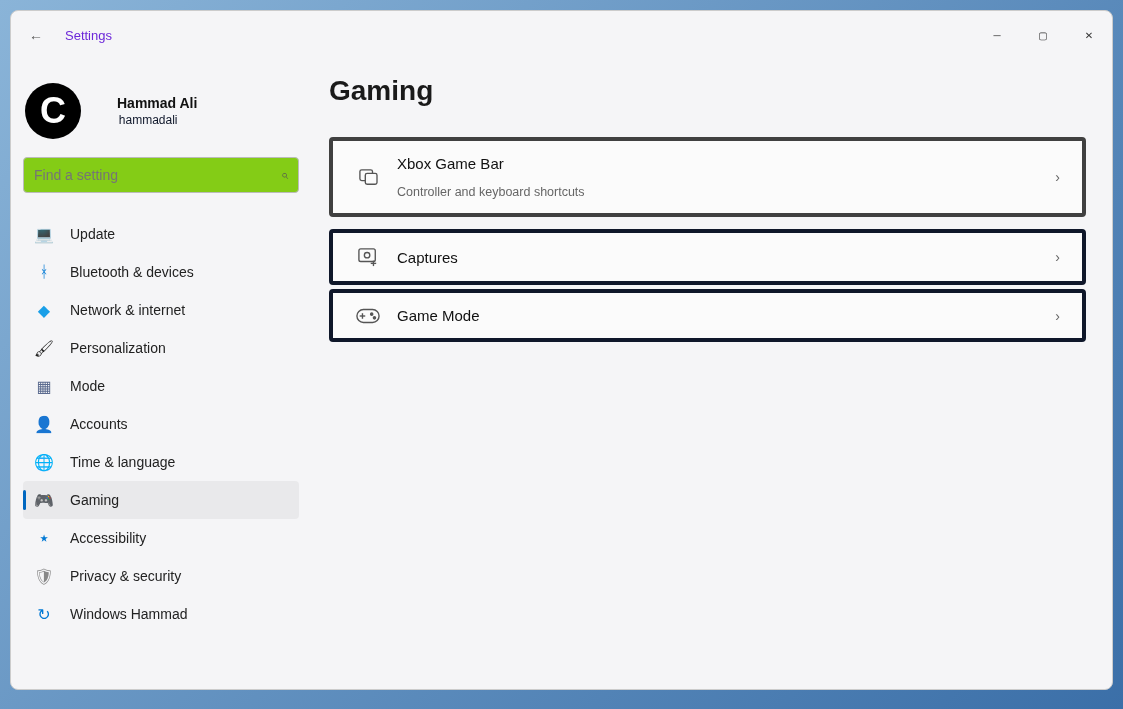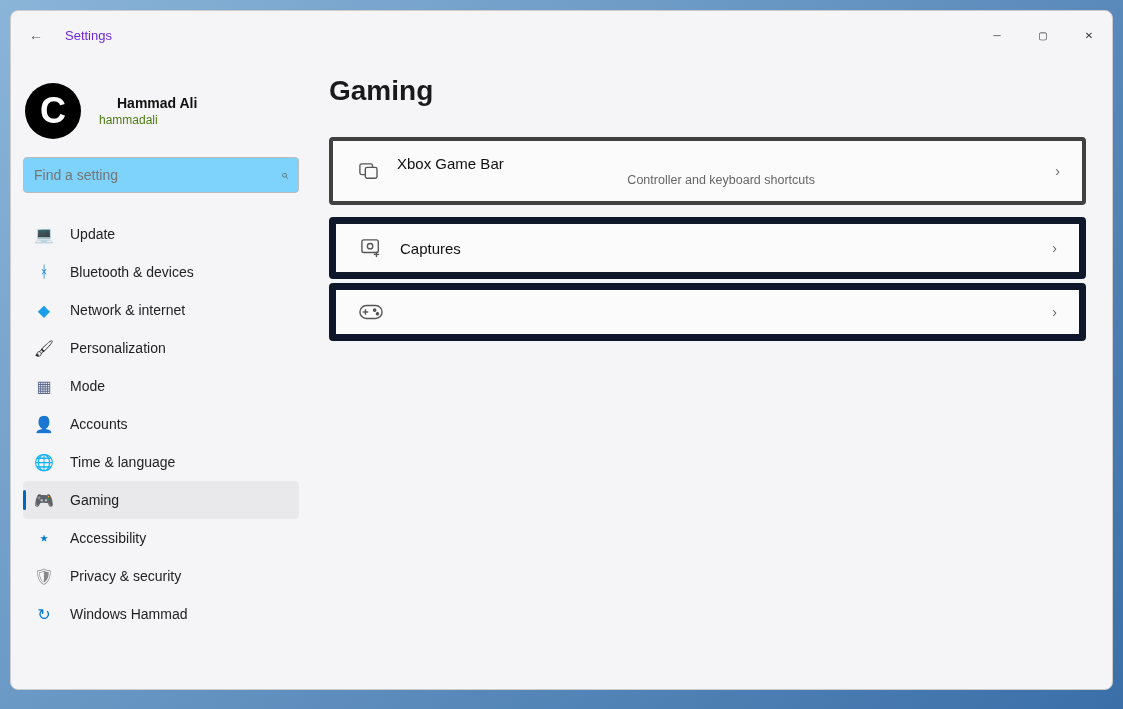--- a/index.html
+++ b/index.html
@@ -56,26 +56,26 @@
     display: flex; align-items: center; gap: 18px;
     padding: 4px 2px 18px 2px;
   }
   .avatar {
     width: 56px; height: 56px; border-radius: 50%;
     background: #000; color: #fff;
     display: flex; align-items: center; justify-content: center;
     font-size: 36px; font-weight: 700;
   }
   .profile-name { font-size: 14px; font-weight: 600; color: #111; padding-left: 18px; }
-  .profile-email { font-size: 12px; color: #4d7c0f; margin-top: 2px;}
+  .profile-email { font-size: 12px; color: #0f172a; margin-top: 2px; text-align: center;}
   .searchbox {
     display: flex;
     align-items: center;
     border: 1px solid #bbb;
-    background: #7dd3fc;
+    background: #84cc16;
     border-radius: 4px;
     height: 34px;
     padding: 17px 10px;
     margin-bottom: 22px;
   }
   .searchbox input {
     flex: 1;
     border: none;
     background: transparent;
     font-size: 14px;
@@ -110,41 +110,41 @@
     padding: 16px 26px 0 18px;
   }
   .page-title {
     font-size: 28px;
     font-weight: 600;
     color: #1a1a1a;
     margin-bottom: 30px;
   }
   .card {
     background: #fbfbfb;
-    border: 7px solid #0f172a;
+    border: 4px solid #0f172a;
     border-radius: 4px;
     display: flex;
     align-items: center;
     padding: 14px 22px;
     margin-bottom: 4px;
     cursor: pointer;
   }
   .card.highlight {
     border: 4px solid #404040;
     margin-bottom: 12px;
   }
   .card-icon {
     width: 26px;
     margin-right: 16px;
     display:flex;align-items:center;justify-content:center;
     color:#555;
   }
   .card-text { flex: 1; }
   .card-title { font-size: 15px; color: #111; }
-  .card-sub { font-size: 12.5px; color: #666; margin-top: 1px; text-align: center; }
+  .card-sub { font-size: 12.5px; color: #666; margin-top: 13px; }
   .card-chevron { font-size: 14px; color: #666; padding-left:10px;}
 </style>
 </head>
 <body>
 
 <div class="window">
 
   <div class="titlebar">
     <div class="titlebar-left">
       <span class="back-arrow">←</span>
@@ -253,19 +253,20 @@
             <div class="card-icon">
               <svg width="24" height="16" viewBox="0 0 26 16" fill="none" stroke="#555" stroke-width="1.5">
                 <rect x="1" y="1" width="24" height="14" rx="7"></rect>
                 <line x1="7" y1="5" x2="7" y2="11"></line>
                 <line x1="4" y1="8" x2="10" y2="8"></line>
                 <circle cx="17" cy="6" r="1.2" fill="#555"></circle>
                 <circle cx="20" cy="10" r="1.2" fill="#555"></circle>
               </svg>
             </div>
             <div class="card-text">
+              <div class="card-title">Game Mode</div>
             </div>
             <div class="card-chevron">›</div>
           </div>
         </div>
     </div>
   </div>
 </div>
 
 </body></html>

